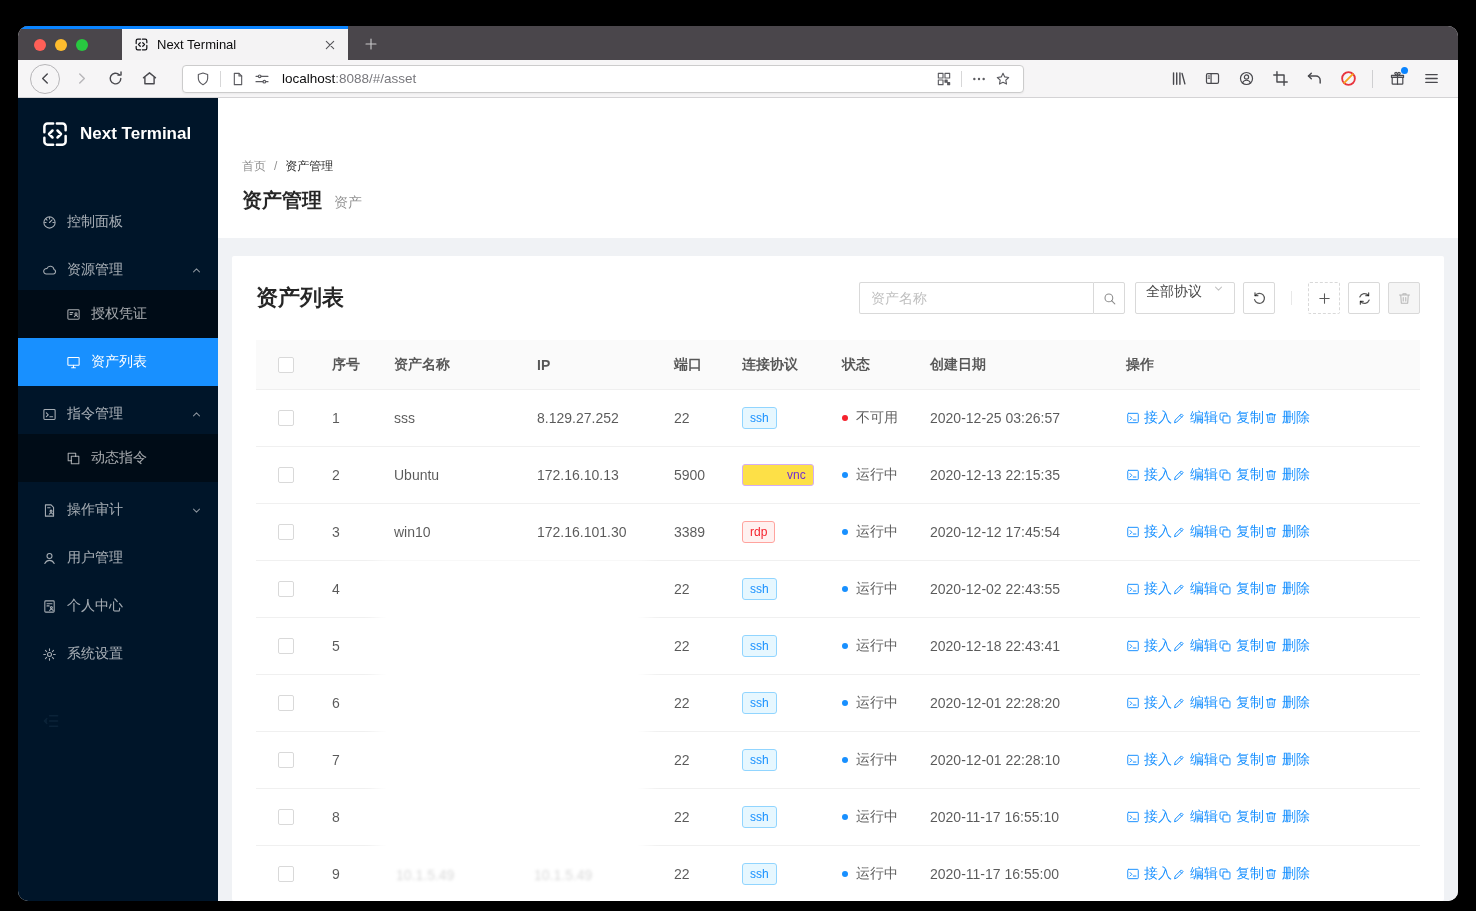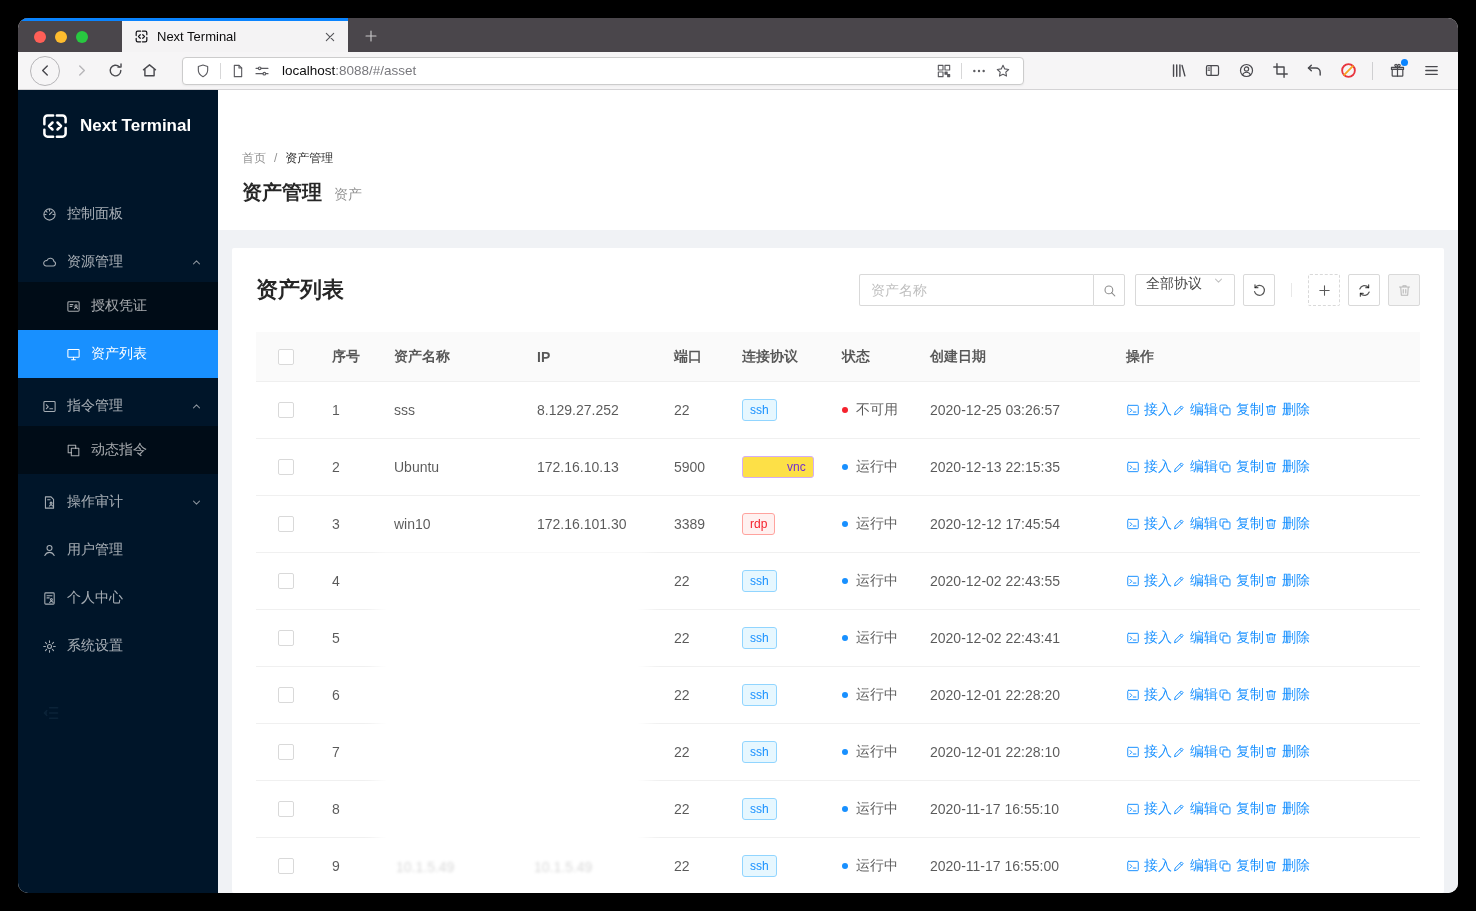--- a/index.html
+++ b/index.html
@@ -1,18 +1,18 @@
 <!DOCTYPE html>
 <html><head>
 <meta charset="utf-8">
 <style>
   * { margin:0; padding:0; box-sizing:border-box; }
   html,body { width:1476px; height:911px; background:#000; font-family:"Liberation Sans","DejaVu Sans",sans-serif; overflow:hidden; }
 
-  .window { position:absolute; left:18px; top:18px; width:1440px; height:875px; border-radius:10px; overflow:hidden; display:flex; flex-direction:column; background:#fff; }
+  .window { position:absolute; left:18px; top:26px; width:1440px; height:875px; border-radius:10px; overflow:hidden; display:flex; flex-direction:column; background:#fff; }
 
   
   .tabbar { position:relative; height:34px; background:#4a464b; flex:0 0 auto; }
   .tabbar::before { content:''; position:absolute; left:0; top:0; width:330px; height:3px; background:#0a84ff; }
   .traffic { position:absolute; left:16px; top:13px; display:flex; gap:9px; }
   .tl { width:12px; height:12px; border-radius:50%; }
   .tl.red{ background:#ff5f57; } .tl.yellow{ background:#febc2e; } .tl.green{ background:#28c840; }
   .tab { position:absolute; left:104px; top:3px; width:226px; height:31px; background:#f4f3f4; display:flex; align-items:center; padding:0 10px 0 12px; gap:8px; }
   .tab-favicon { width:15px; height:15px; color:#16161a; flex:0 0 auto; }
   .tab-title { font-size:13px; color:#0c0c0d; flex:1; white-space:nowrap; overflow:hidden; }
@@ -694,21 +694,21 @@
                   </div>
     <div class="cell f-no">5</div>
     <div class="cell f-name"></div>
     <div class="cell f-ip"></div>
     <div class="cell f-port">22</div>
     <div class="cell"><span class="tag f-proto tag-ssh">ssh</span></div>
     <div class="cell c-status">
                     <span class="dot processing"></span>
                     <span class="f-status">运行中</span>
                   </div>
-    <div class="cell f-date">2020-12-02 22:43:41</div>
+    <div class="cell f-date">2020-12-18 22:43:41</div>
     <div class="cell c-actions">
                     <a class="act">
                       <span>
                         <svg viewBox="0 0 24 24" fill="none" stroke="currentColor" stroke-width="1.7" stroke-linecap="round" stroke-linejoin="round">
                           <rect x="3" y="4" width="18" height="16" rx="1.5"></rect>
                           <path d="M7 9.5l3 3-3 3M12.5 15.5H17"></path>
                         </svg>
                       </span>
                       <span>接入</span>
                     </a>

